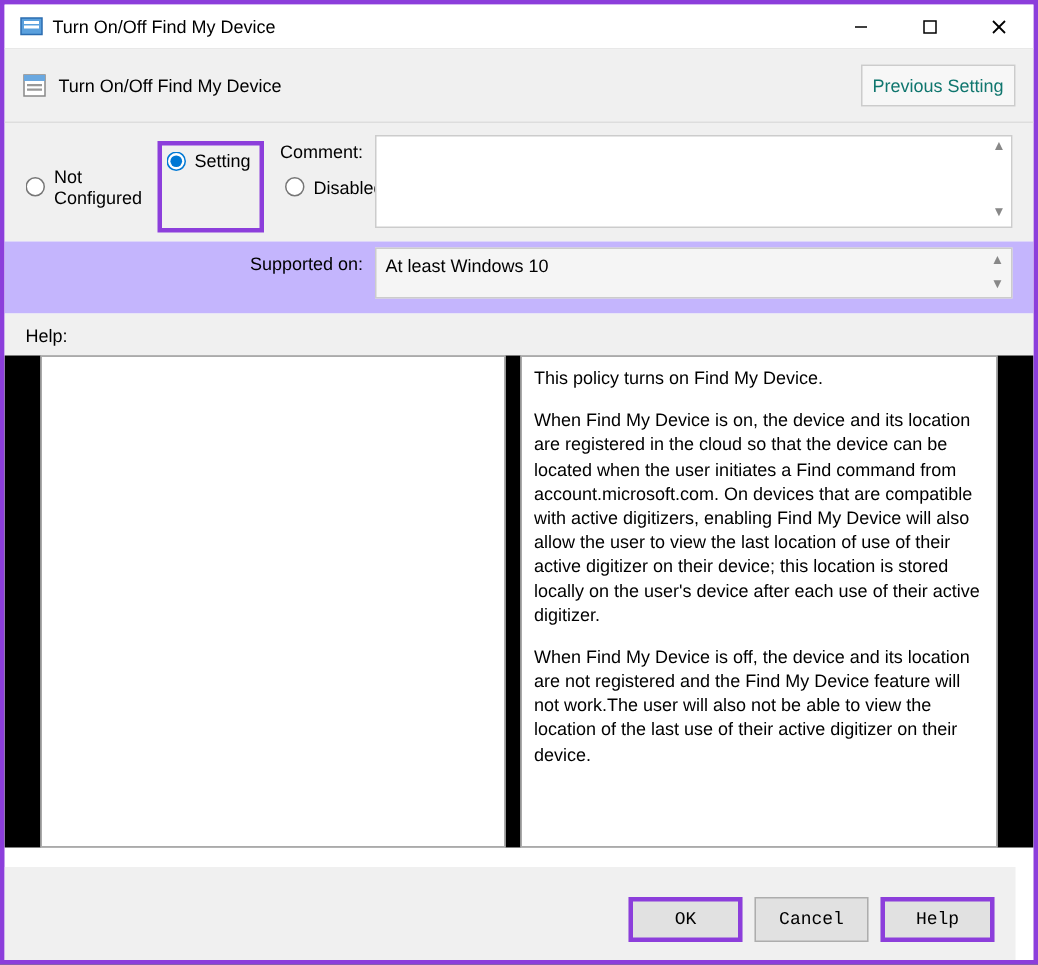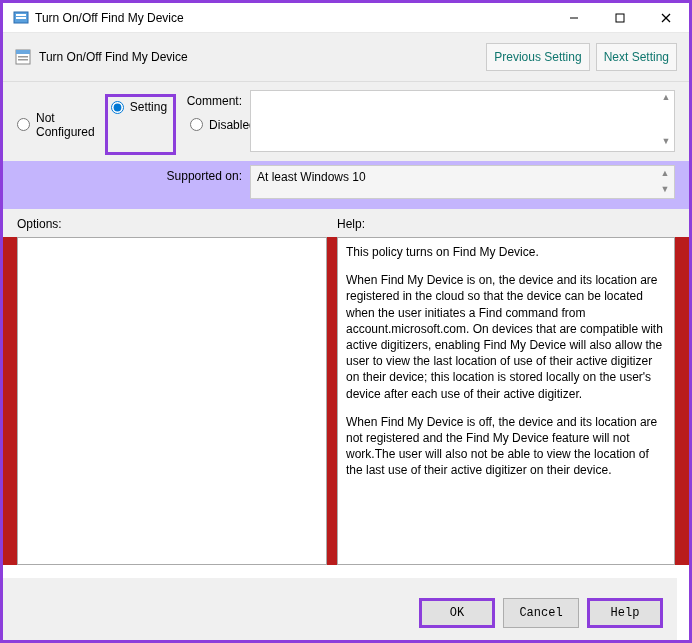--- a/index.html
+++ b/index.html
@@ -131,22 +131,22 @@
       display: flex;
       padding: 8px 14px 6px 14px;
       background: #f0f0f0;
     }
     .panel-header-left { width: 320px; }
     .panel-header-right { flex: 1; }
 
     .panels {
       display: flex;
       gap: 10px;
-      padding: 0 14px;
-      background: #b91c1c;
+      padding: 0 24px;
+      background: #000000;
       height: 328px;
     }
     .panel {
       border: 1px solid #aaa;
       background: #fff;
       overflow-y: auto;
       font-size: 12px;
     }
     .panel-left { width: 310px; }
     .panel-right { flex: 1; padding: 6px 8px; line-height: 1.35; }
@@ -213,21 +213,20 @@
     <svg class="mini-svg" width="16" height="16" viewBox="0 0 16 16">
       <rect x="1" y="1" width="14" height="14" fill="#fff" stroke="#888"></rect>
       <rect x="1" y="1" width="14" height="4" fill="#6aa8e0"></rect>
       <rect x="3" y="7" width="10" height="1.5" fill="#999"></rect>
       <rect x="3" y="10" width="10" height="1.5" fill="#999"></rect>
     </svg>
   </span>
   <span class="toolbar-title">Turn On/Off Find My Device</span>
   <div class="toolbar-spacer"></div>
   <button class="navbtn" disabled="">Previous Setting</button>
-  <button class="navbtn" disabled="">Next Setting</button>
 </div>
 
 <div class="config-row">
   <div class="radiocol">
     <label class="radio-item">
       <input type="radio" name="state" style="">
       <span>Not Configured</span>
     </label>
     <div class="radio-highlight">
       <label class="radio-item">
@@ -251,21 +250,20 @@
 <div class="supported-row">
   <div class="labelcol" style="width:85px; text-align:right;">Supported on:</div>
   <div class="supported-box">
     <span>At least Windows 10</span>
     <span class="scrollarrow" style="top:2px">▲</span>
     <span class="scrollarrow" style="top:18px">▼</span>
   </div>
 </div>
 
 <div class="panel-headers">
-  <div class="panel-header-left">Options:</div>
   <div class="panel-header-right">Help:</div>
 </div>
 
 <div class="panels">
   <div class="panel panel-left"></div>
   <div class="panel panel-right">
     <p>This policy turns on Find My Device.</p>
     <p>When Find My Device is on, the device and its location are registered in the cloud so that the device can be located when the user initiates a Find command from account.microsoft.com. On devices that are compatible with active digitizers, enabling Find My Device will also allow the user to view the last location of use of their active digitizer on their device; this location is stored locally on the user's device after each use of their active digitizer.</p>
     <p>When Find My Device is off, the device and its location are not registered and the Find My Device feature will not work.The user will also not be able to view the location of the last use of their active digitizer on their device.</p>
   </div>

